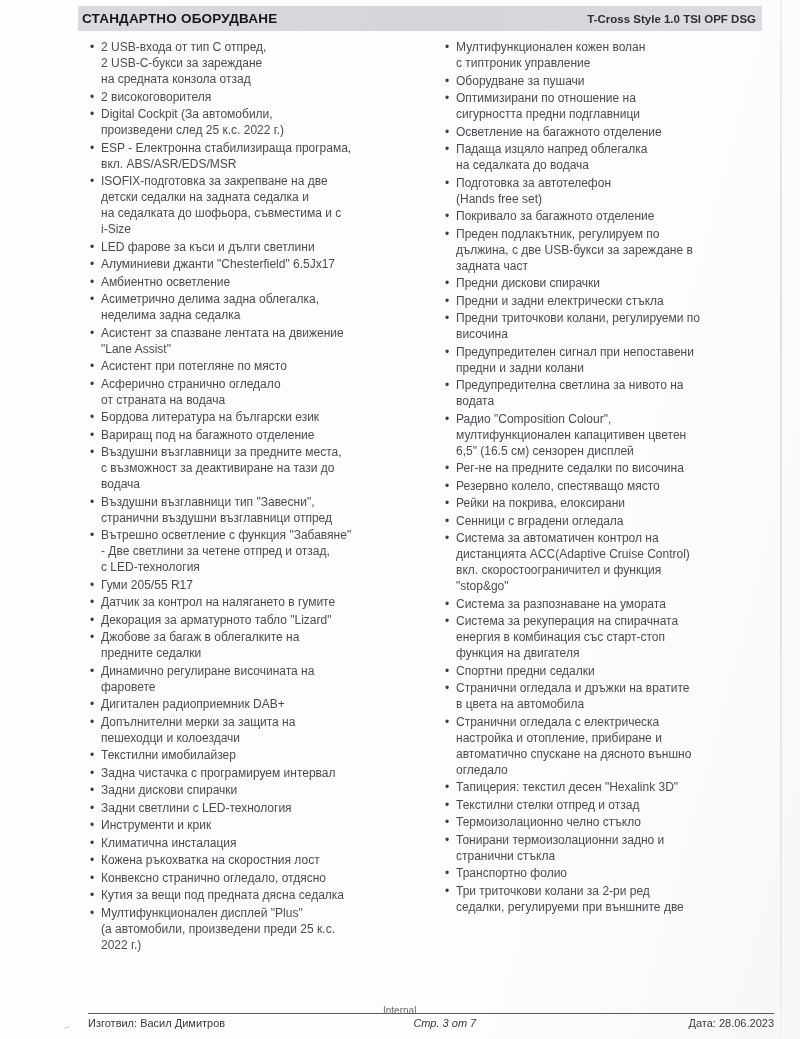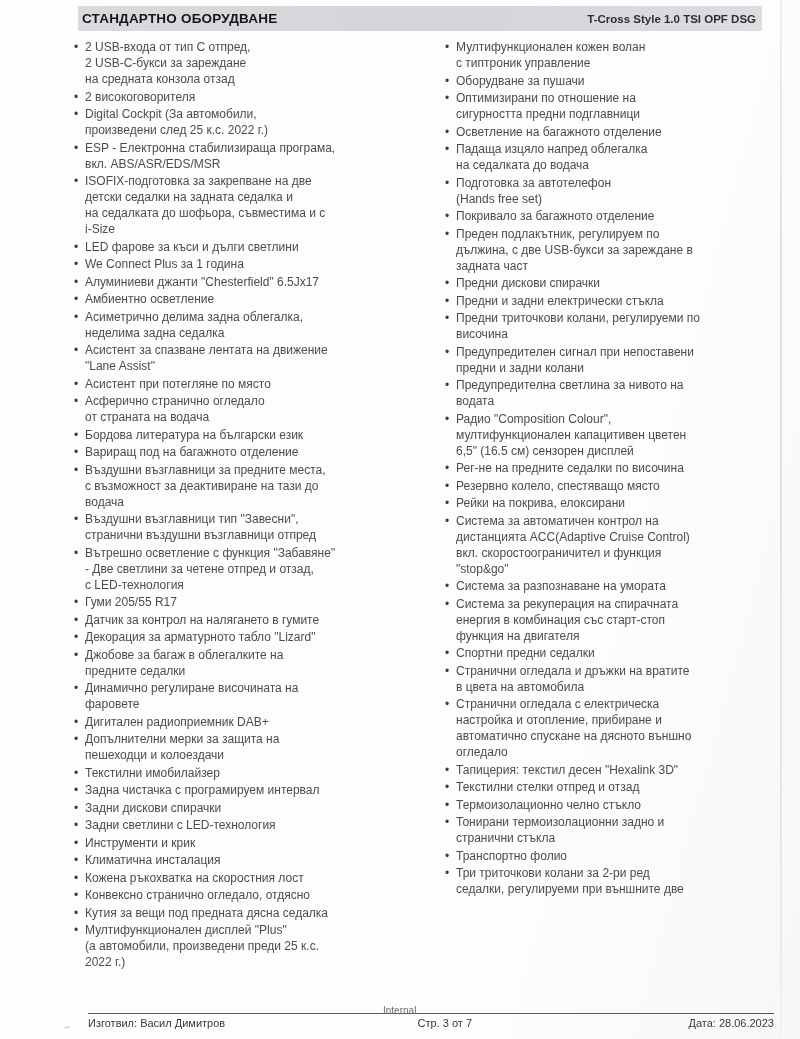--- a/index.html
+++ b/index.html
@@ -28,21 +28,21 @@
   .header-title {
     font-size:13.5px; font-weight:bold; color:#17171a; letter-spacing:.2px;
   }
   .header-model {
     font-size:11.5px; font-weight:bold; color:#2e2e33;
   }
   .col {
     position:absolute; top:39px;
     list-style:none;
   }
-  .col-left  { left:74px;  width:352px; }
+  .col-left  { left:90px;  width:352px; }
   .col-right { left:445px; width:335px; }
   .col li {
     position:relative;
     padding-left:11px;
     font-size:12px;
     line-height:16px;
     margin-bottom:1.5px;
     white-space:pre-line;
     color:#4b4b52;
   }
@@ -57,21 +57,21 @@
   }
   .footer-row {
     position:absolute; left:88px; top:1017px; width:686px;
     display:flex; justify-content:space-between;
     font-size:11px; color:#3a3a3f;
   }
   .footer-classification {
     position:absolute; left:383px; top:1005px;
     font-size:10px; color:#6a6a70;
   }
-  .footer-page { margin-left:-24px; }
+  .footer-page { margin-left:-24px;font-style:italic; }
   .scan-mark {
     position:absolute; left:64px; top:1024px; width:5px; height:4px;
     border-bottom:1px solid #9b9ba0; transform:rotate(-20deg); opacity:.6;
   }
 </style>
 </head>
 <body>
 
 <div class="page">
 
@@ -96,21 +96,20 @@
       <li>ESP - Електронна стабилизираща програма,
 вкл. ABS/ASR/EDS/MSR</li>
 
       <li>ISOFIX-подготовка за закрепване на две
 детски седалки на задната седалка и
 на седалката до шофьора, съвместима и с
 i-Size</li>
 
       <li>LED фарове за къси и дълги светлини</li>
 
-      <li>We Connect Plus за 1 година</li>
 
       <li>Алуминиеви джанти "Chesterfield" 6.5Jx17</li>
 
       <li>Амбиентно осветление</li>
 
       <li>Асиметрично делима задна облегалка,
 неделима задна седалка</li>
 
       <li>Асистент за спазване лентата на движение
 "Lane Assist"</li>
@@ -215,20 +214,21 @@
       <li>Радио "Composition Colour",
 мултифункционален капацитивен цветен
 6,5" (16.5 см) сензорен дисплей</li>
 
       <li>Рег-не на предните седалки по височина</li>
 
       <li>Резервно колело, спестяващо място</li>
 
       <li>Рейки на покрива, елоксирани</li>
 
+      <li>Сенници с вградени огледала</li>
 
       <li>Система за автоматичен контрол на
 дистанцията ACC(Adaptive Cruise Control)
 вкл. скоростоограничител и функция
 "stop&amp;go"</li>
 
 
       <li>Система за разпознаване на умората</li>
 
       <li>Система за рекуперация на спирачната

